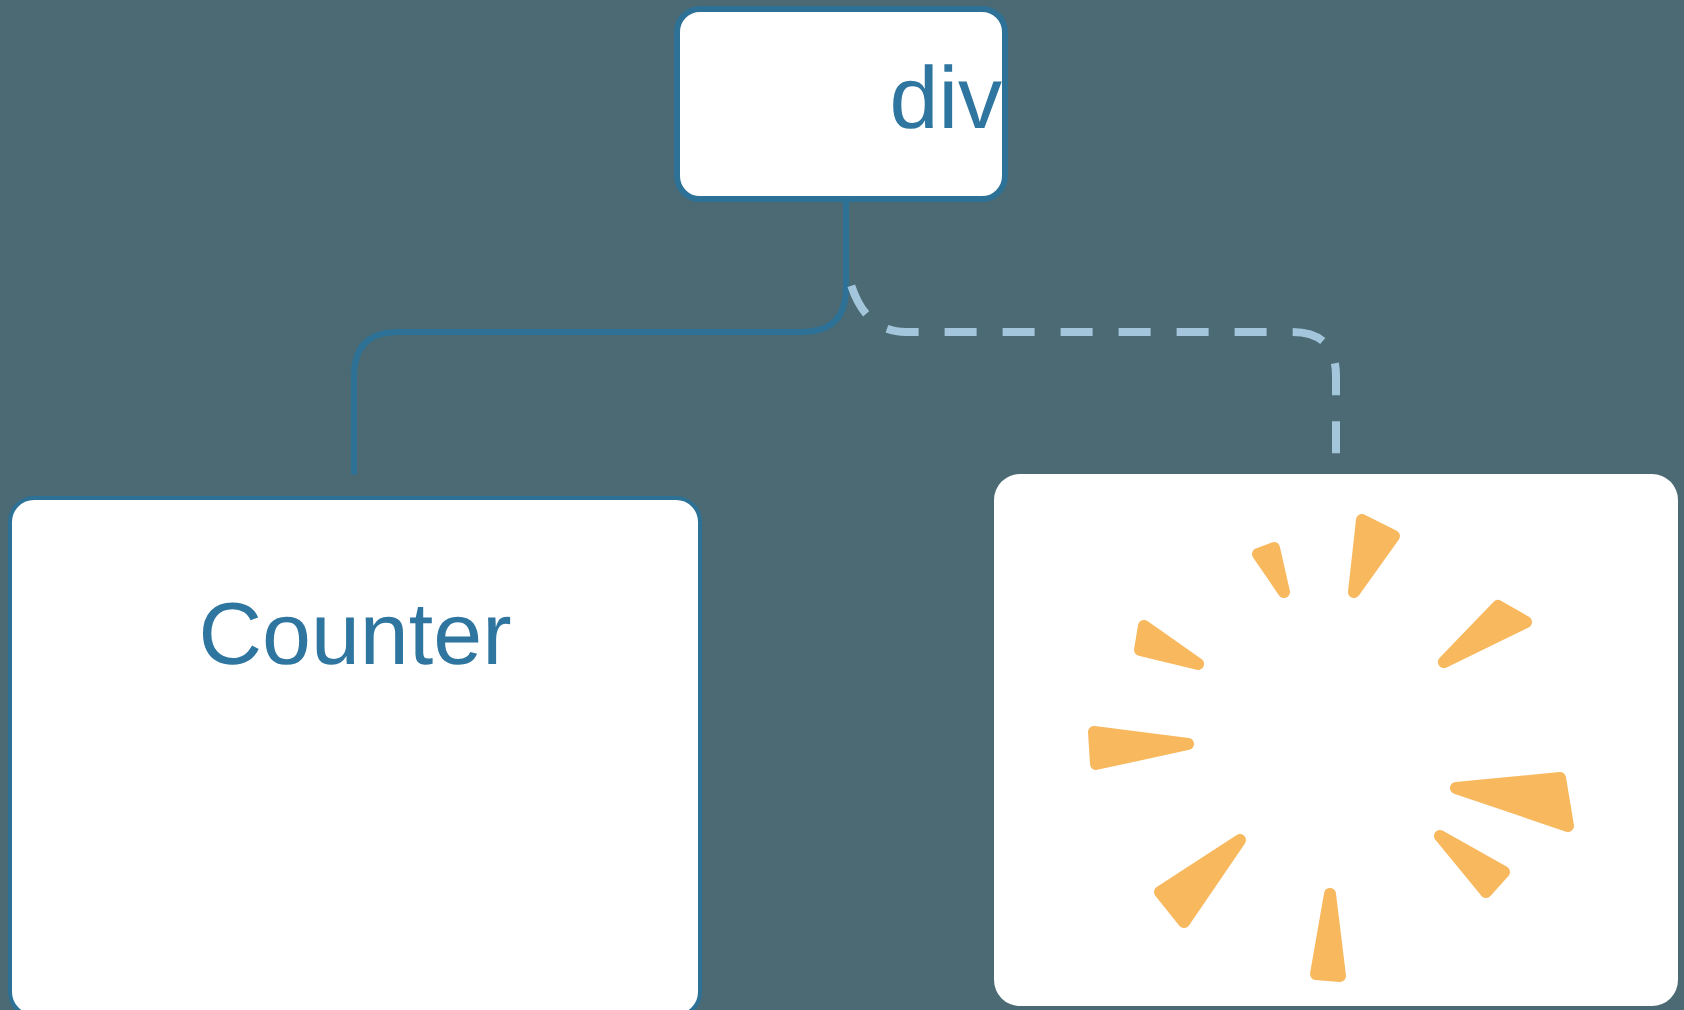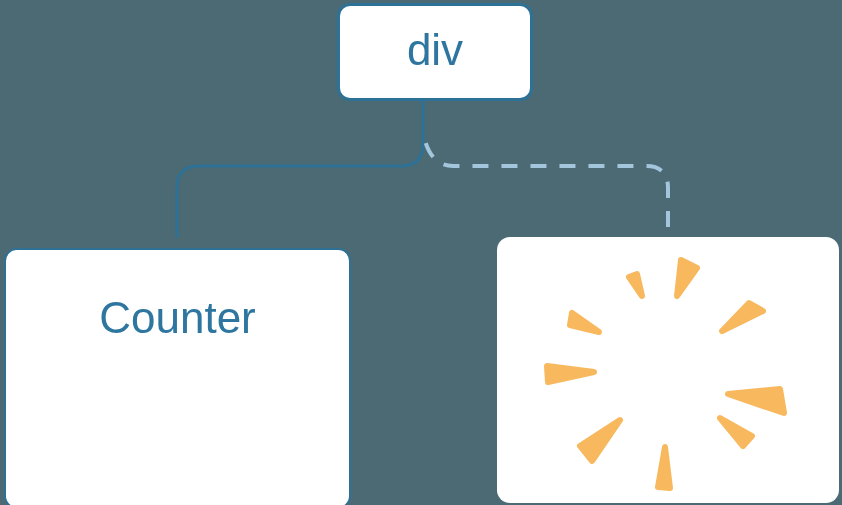--- a/index.html
+++ b/index.html
@@ -25,25 +25,25 @@
     position: absolute;
     background: var(--card-bg, #ffffff);
     border-radius: 13px;
     box-sizing: border-box;
     z-index: 1;
   }
 
   
   .node-root {
     left: 337px; top: 3px;
-    width: 196px; height: 98px;
+    width: 167px; height: 98px;
     border: 3px solid var(--node-border, #2d7196);
     display: flex;
     align-items: center;
-    justify-content: center;
+    justify-content: flex-end;
   }
   .node-root .node-label {
     color: var(--node-text, #2e76a0);
     font-size: 44px;
     font-weight: 500;
     line-height: 1;
     padding-bottom: 4px;
   }
 
   

